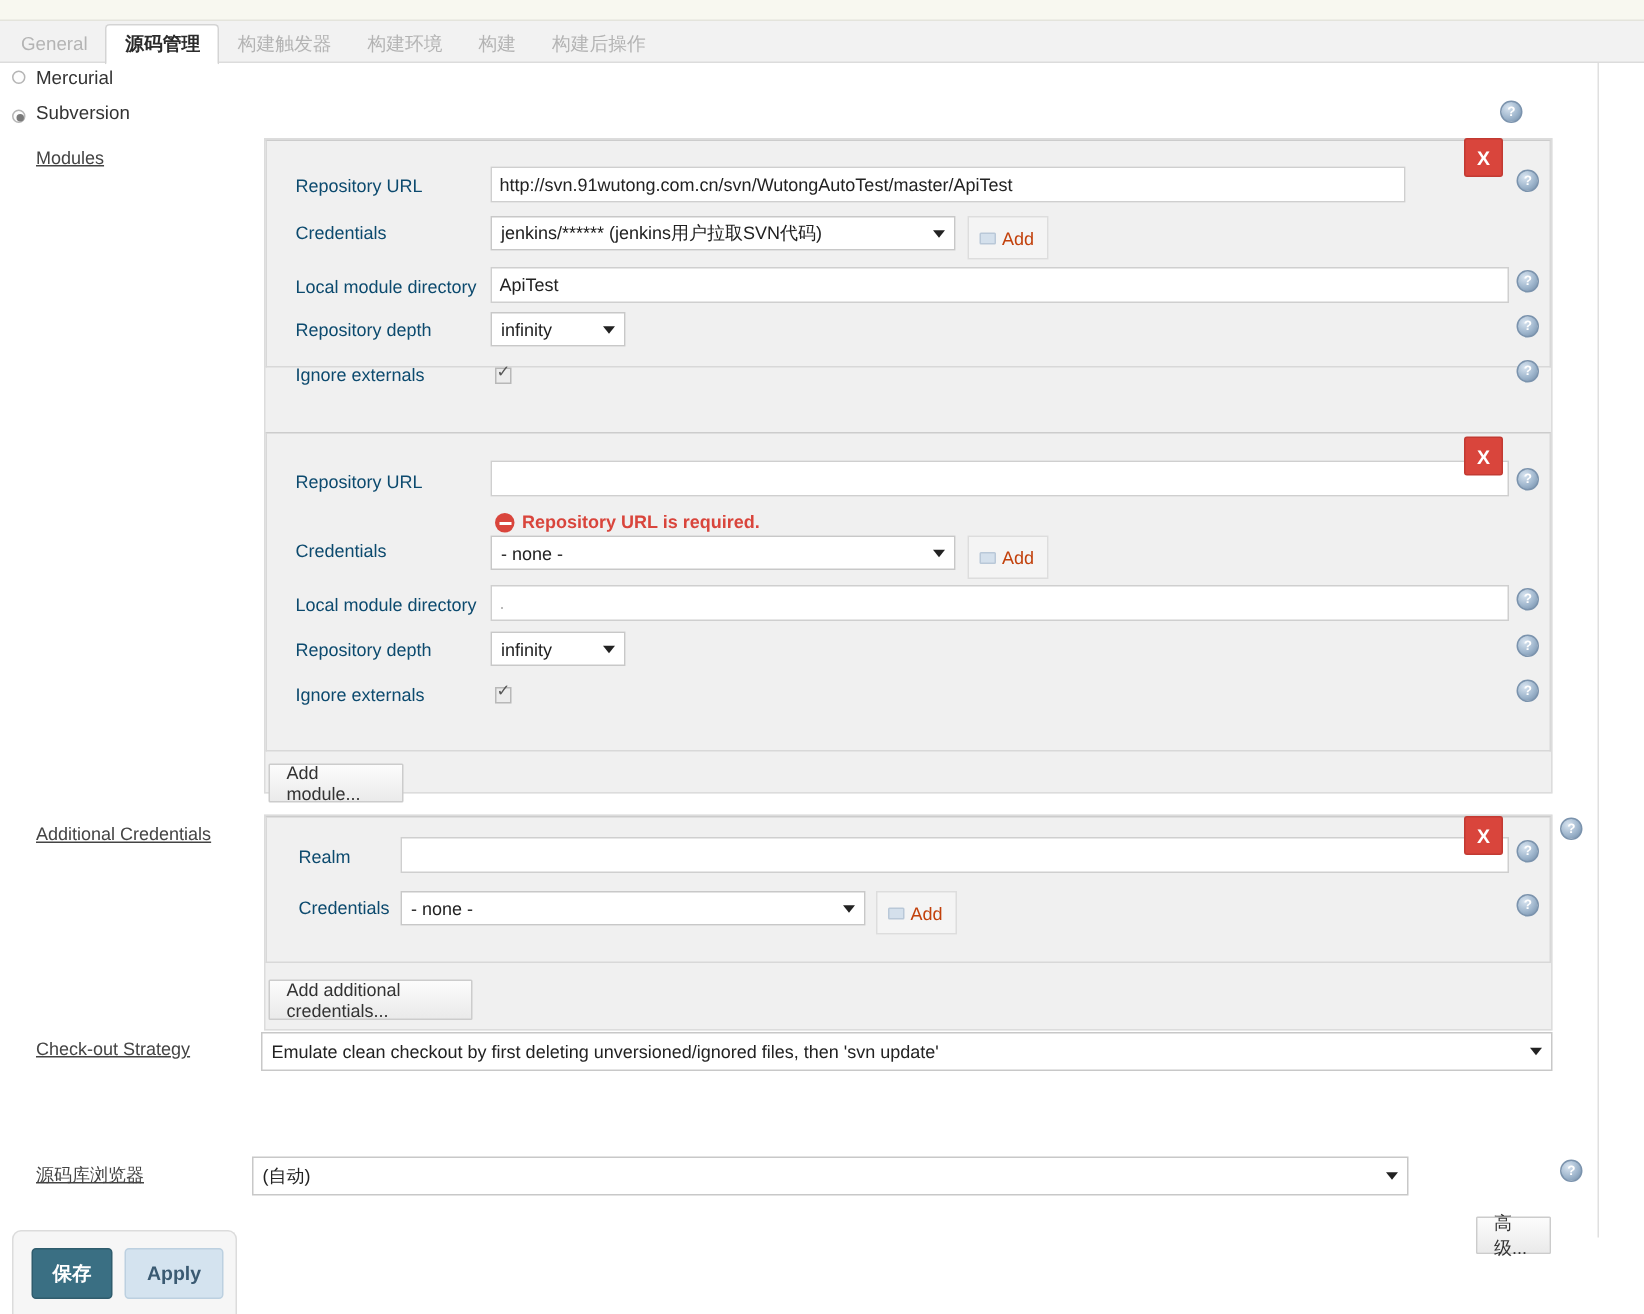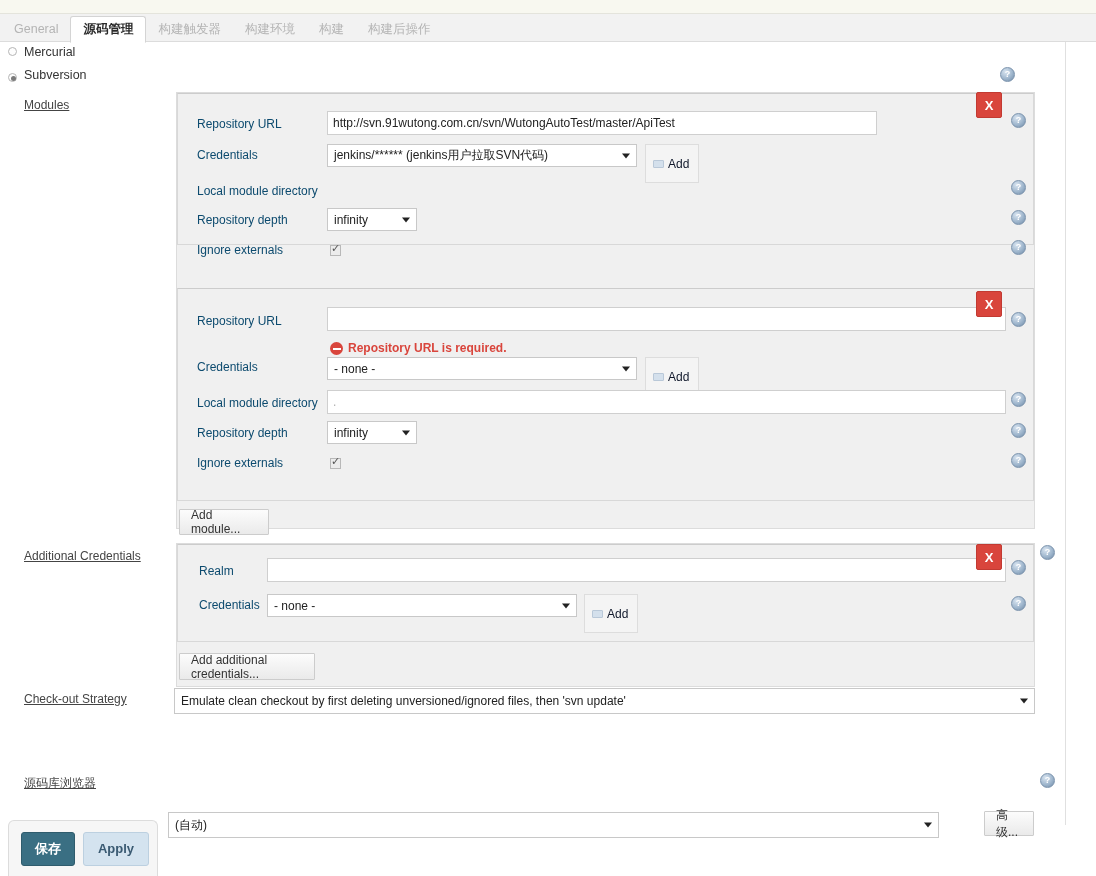--- a/index.html
+++ b/index.html
@@ -134,24 +134,24 @@
     position: absolute; right: 6px; top: 50%;
     transform: translateY(-50%);
     width: 0; height: 0;
     border-left: 4px solid transparent;
     border-right: 4px solid transparent;
     border-top: 5px solid #222;
   }
 
   .btn-add {
     position: absolute;
-    height: 39px;
+    height: 29px;
     border: 1px solid #dddddd;
     background: #f4f4f4;
-    color: #0f172a;
+    color: #c2410c;
     font-size: 12px;
     display: flex; align-items: center; gap: 4px;
     padding: 0 9px 0 7px;
     cursor: default;
   }
   .btn-add .key {
     display: inline-block; width: 11px; height: 8px;
     border: 1px solid #b9c8d8; background: #d4e0ec;
     border-radius: 1px;
   }
@@ -305,35 +305,36 @@
   </div>
   <div class="help" style="left:1000px; top:25px;"></div>
 
   <div class="gutter-label" style="top:56px;">Modules</div>
 
   <div class="panel" style="left:176px; top:50px; width:859px; height:437px;"></div>
 
   <div class="subpanel panel-white-top" style="left:177px; top:51px; width:857px; height:152px;"></div>
 
   <div class="field-label" style="left:197px; top:75px;">Repository URL</div>
-  <input class="txt" style="left: 327px; top: 69px; width: 550px;" value="http://svn.91wutong.com.cn/svn/WutongAutoTest/master/ApiTest">
+  <input class="txt" style="left: 327px; top: 69px; width: 610px;" value="http://svn.91wutong.com.cn/svn/WutongAutoTest/master/ApiTest">
   <div class="btn-x" style="left:976px; top:50px;">X</div>
   <div class="help" style="left:1011px; top:71px;"></div>
 
   <div class="field-label" style="left:197px; top:106px;">Credentials</div>
   <div class="sel" style="left:327px; top:102px; width:310px;">
     <span>jenkins/****** (jenkins用户拉取SVN代码)</span>
     <span class="arrow"></span>
   </div>
   <div class="btn-add" style="left:645px; top:102px;">
     <span class="key"></span>
     <span>Add</span>
   </div>
 
   <div class="field-label" style="left:197px; top:142px;">Local module directory</div>
+  <input class="txt" style="left: 327px; top: 136px; width: 679px;" value="ApiTest">
   <div class="help" style="left:1011px; top:138px;"></div>
 
   <div class="field-label" style="left:197px; top:171px;">Repository depth</div>
   <div class="sel" style="left:327px; top:166px; width:90px;">
     <span>infinity</span>
     <span class="arrow"></span>
   </div>
   <div class="help" style="left:1011px; top:168px;"></div>
 
   <div class="field-label" style="left:197px; top:201px;">Ignore externals</div>
@@ -403,21 +404,21 @@
 
   <div class="btn-grey" style="left:179px; top:611px; width:136px; height:27px;">Add additional credentials...</div>
 
   <div class="gutter-label" style="top:650px;">Check-out Strategy</div>
   <div class="sel" style="left:174px; top:646px; width:861px; height:26px;">
     <span>Emulate clean checkout by first deleting unversioned/ignored files, then 'svn update'</span>
     <span class="arrow"></span>
   </div>
 
   <div class="gutter-label" style="top:733px;">源码库浏览器</div>
-  <div class="sel" style="left:168px; top:770px; width:771px; height:26px;">
+  <div class="sel" style="left:168px; top:729px; width:771px; height:26px;">
     <span>(自动)</span>
     <span class="arrow"></span>
   </div>
   <div class="help" style="left:1040px; top:731px;"></div>
 
   <div class="btn-grey" style="left:984px; top:769px; width:50px; height:25px;">高级...</div>
 
 </div>
 <div class="content-rail"></div>
 

